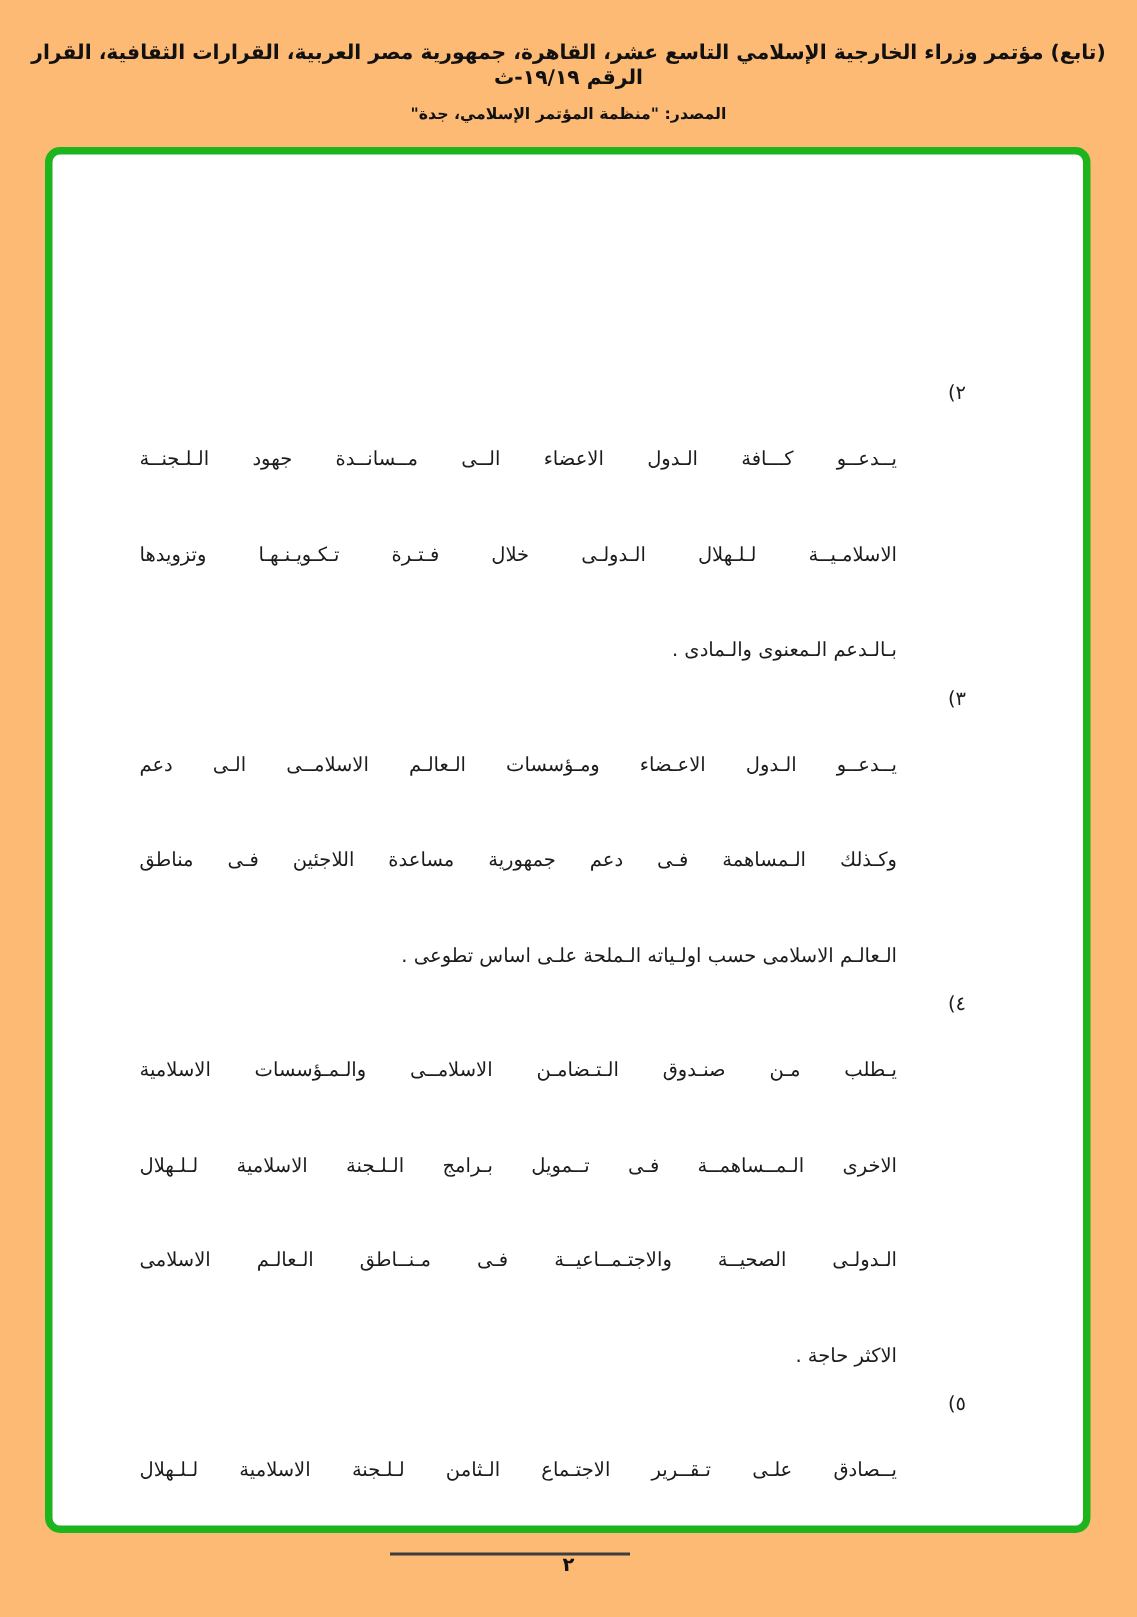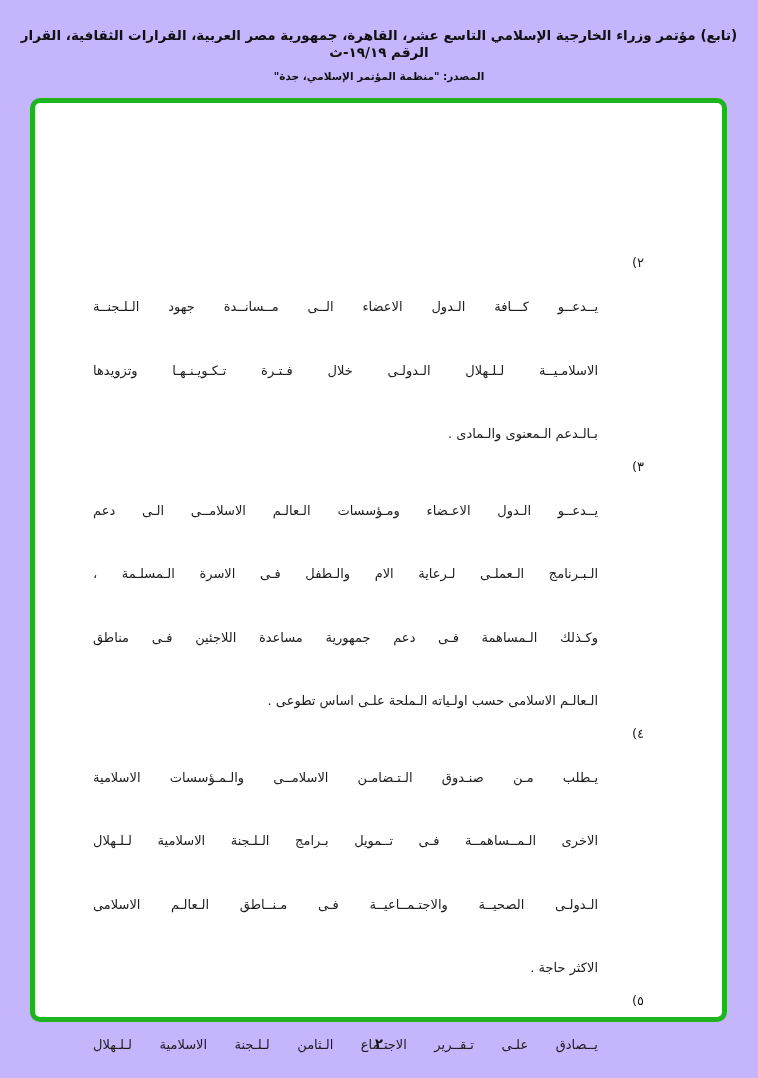--- a/index.html
+++ b/index.html
@@ -5,21 +5,21 @@
   html, body {
     margin: 0;
     padding: 0;
     background: #ffffff;
     font-family: "DejaVu Sans", sans-serif;
   }
   .page {
     position: relative;
     width: 758px;
     height: 1078px;
-    background: #c4b5fd;
+    background: #fdba74;
     overflow: hidden;
   }
   
   .doc-header {
     direction: rtl;
     text-align: center;
     color: #111;
     padding-top: 27px;
   }
   .doc-header .h-line1 {
@@ -112,21 +112,20 @@
           <div class="ln">يــدعــو كـــافة الـدول الاعضاء الــى مــسانــدة جهود الـلـجنــة</div>
           <div class="ln">الاسلامـيــة لـلـهلال الـدولـى خلال فـتـرة تـكـويـنـهـا وتزويدها</div>
           <div class="ln last">بـالـدعم الـمعنوى والـمادى .</div>
         </div>
       </div>
 
       <div class="item">
         <div class="num">٣)</div>
         <div class="lines">
           <div class="ln">يــدعــو الـدول الاعـضاء ومـؤسسات الـعالـم الاسلامــى الـى دعم</div>
-          <div class="ln">الـبـرنامج الـعملـى لـرعاية الام والـطفل فـى الاسرة الـمسلـمة ،</div>
           <div class="ln">وكـذلك الـمساهمة فـى دعم جمهورية مساعدة اللاجئين فـى مناطق</div>
           <div class="ln last">الـعالـم الاسلامى حسب اولـياته الـملحة علـى اساس تطوعى .</div>
         </div>
       </div>
 
       <div class="item">
         <div class="num">٤)</div>
         <div class="lines">
           <div class="ln">يـطلب مـن صنـدوق الـتـضامـن الاسلامــى والـمـؤسسات الاسلامية</div>
           <div class="ln">الاخرى الـمــساهمــة فـى تــمويل بـرامج الـلـجنة الاسلامية لـلـهلال</div>

